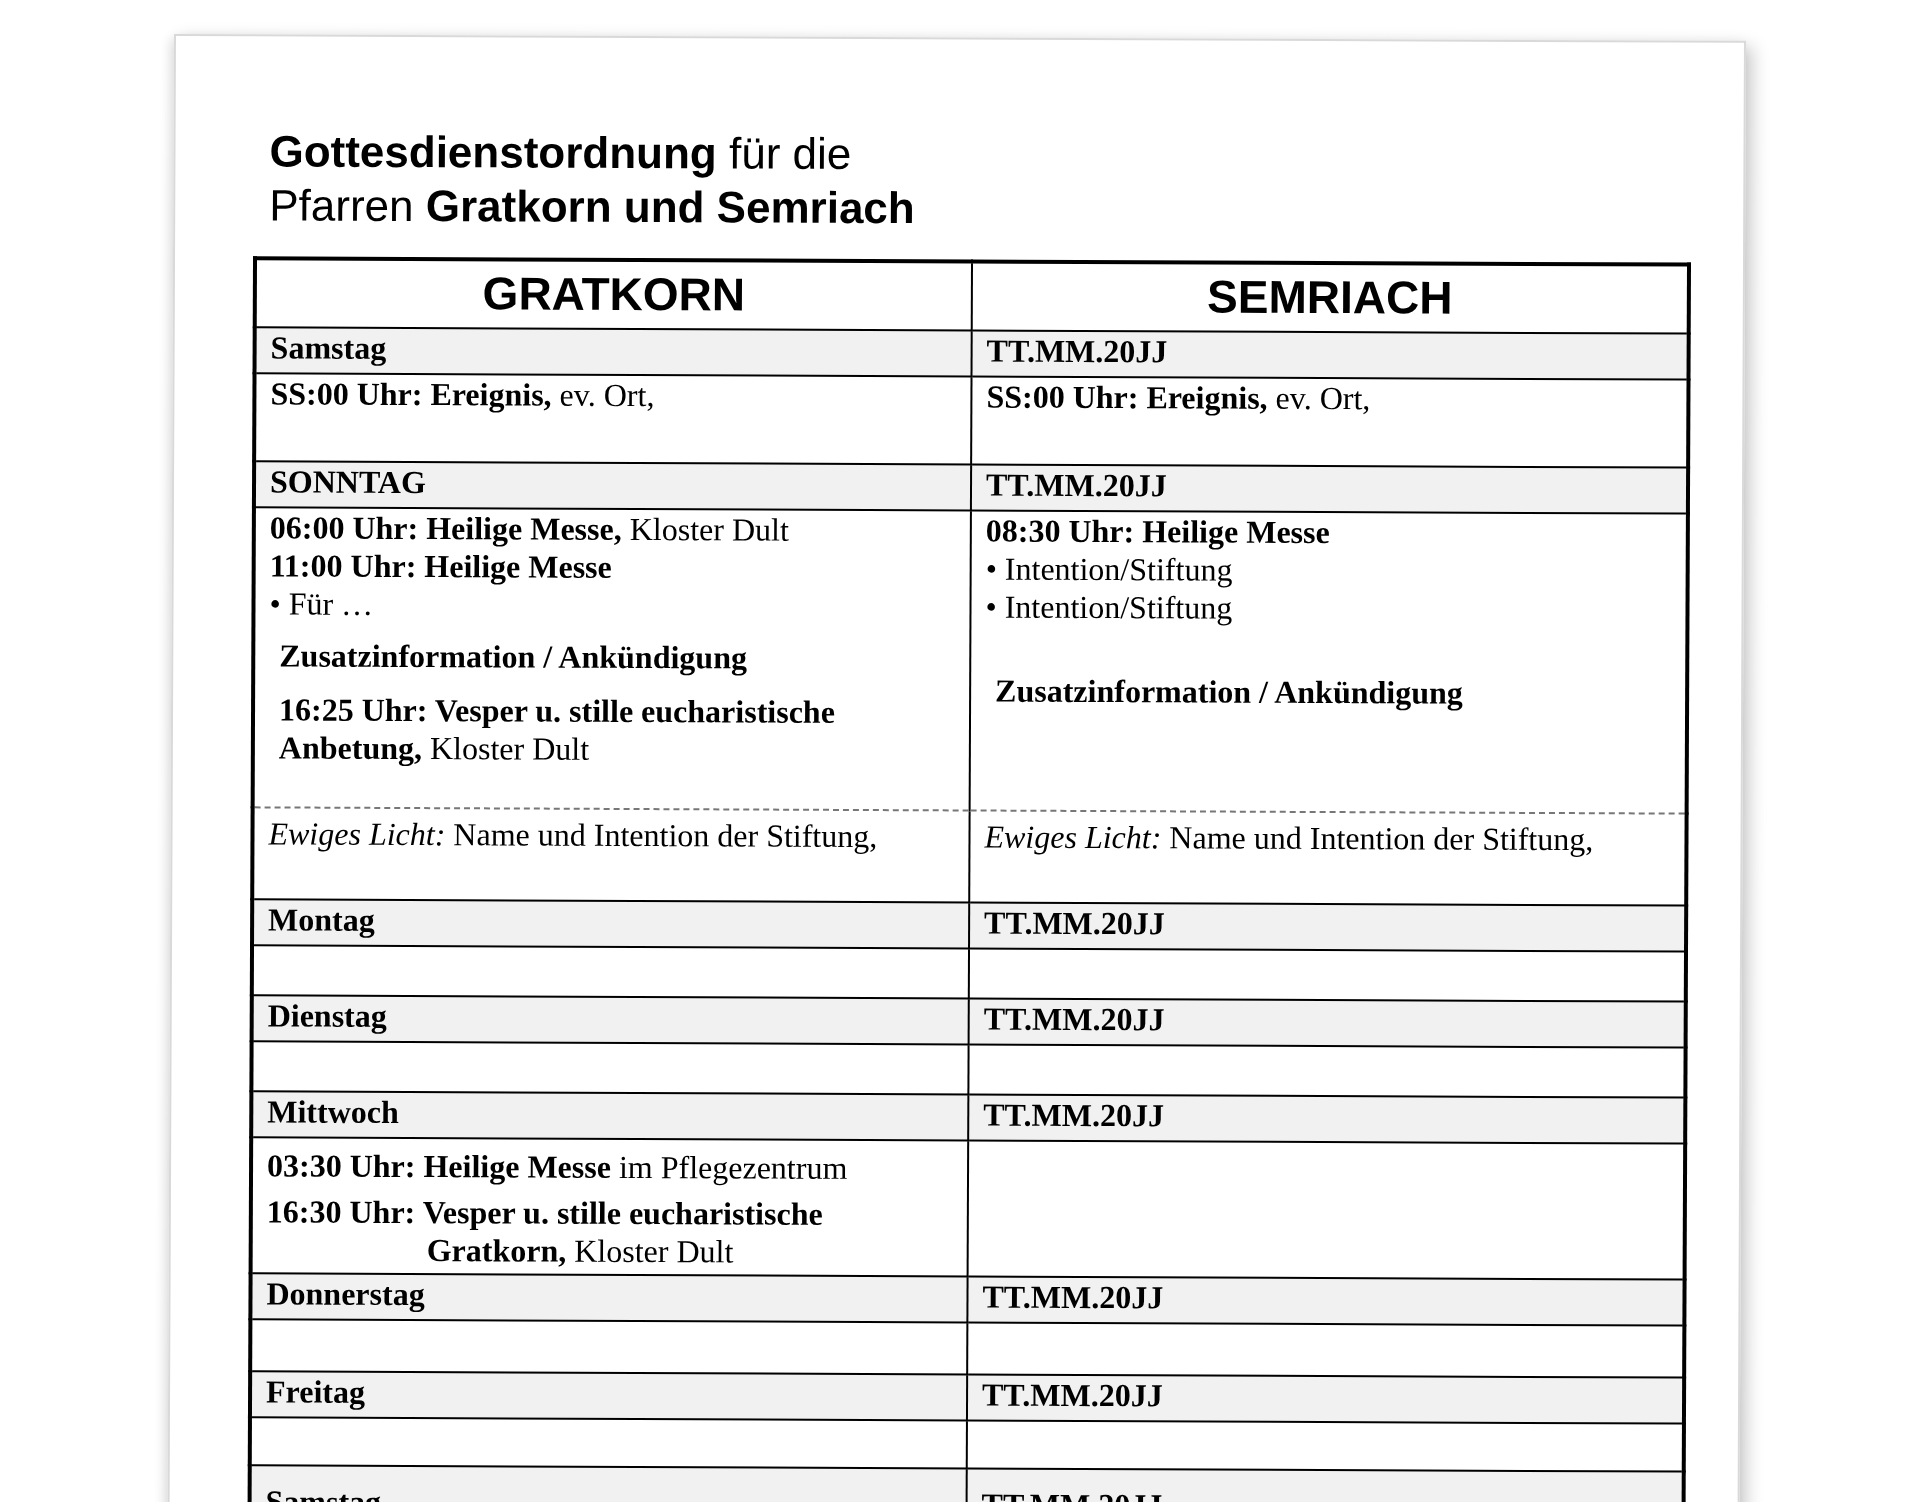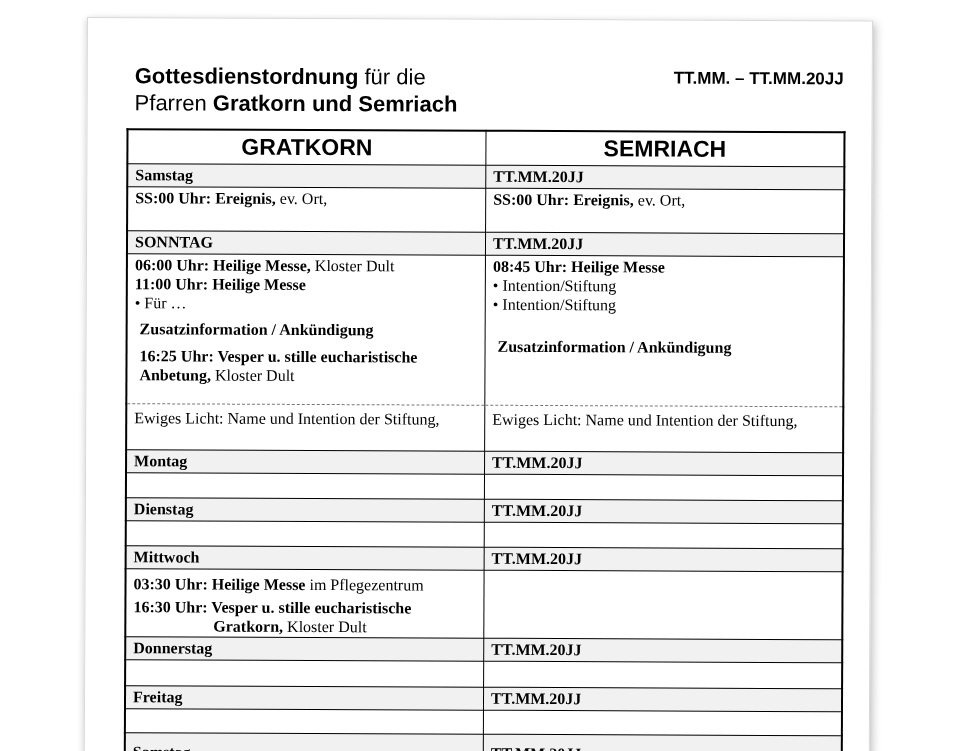--- a/index.html
+++ b/index.html
@@ -59,33 +59,32 @@
   tr.hlast td { height: 40px; }
   tr.sunday-content td { border-bottom: none; }
   tr.ewiges td { border-top: 1px dashed #777; padding-top: 4px; }
   .p b { font-weight: bold; }
   .indent { margin-left: 5px; }
   .mt7 { margin-top: 7px; }
   .mt8 { margin-top: 8px; }
   .mt4 { margin-top: 4px; }
   .mt23 { margin-top: 23px; }
   .hang { margin-left: 80px; }
-  .ital { }
+  .ital { font-style: italic; }
 </style>
 </head>
 <body>
 
 <div class="page">
 
   <div class="doc-header">
     <div class="title">
       <div><b>Gottesdienstordnung</b><span> für die</span></div>
       <div><span>Pfarren </span><b>Gratkorn und Semriach</b></div>
     </div>
-    <div class="date-range">TT.MM. – TT.MM.20JJ</div>
   </div>
 
   <table class="schedule">
     <colgroup>
         <col style="width:50%">
         <col style="width:50%">
       </colgroup>
 
     <tbody>
         <tr class="hdr">
@@ -114,21 +113,21 @@
 
     <tr class="h150 sunday-content">
       <td class="col-g">
         <div class="p"><b>06:00 Uhr: Heilige Messe,</b><span> Kloster Dult</span></div>
         <div class="p"><b>11:00 Uhr: Heilige Messe</b></div>
         <div class="p">• Für …</div>
         <div class="p indent mt7"><b>Zusatzinformation / Ankündigung</b></div>
         <div class="p indent mt8"><b>16:25 Uhr: Vesper u. stille eucharistische Anbetung,</b><span> Kloster Dult</span></div>
       </td>
       <td>
-        <div class="p"><b>08:45 Uhr: Heilige Messe</b></div>
+        <div class="p"><b>08:30 Uhr: Heilige Messe</b></div>
         <div class="p">• Intention/Stiftung</div>
         <div class="p">• Intention/Stiftung</div>
         <div class="p indent mt23"><b>Zusatzinformation / Ankündigung</b></div>
       </td>
     </tr>
 
     <tr class="h46 ewiges">
       <td class="col-g">
         <span class="ital">Ewiges Licht:</span><span>  Name und Intention der Stiftung,</span>
       </td>

